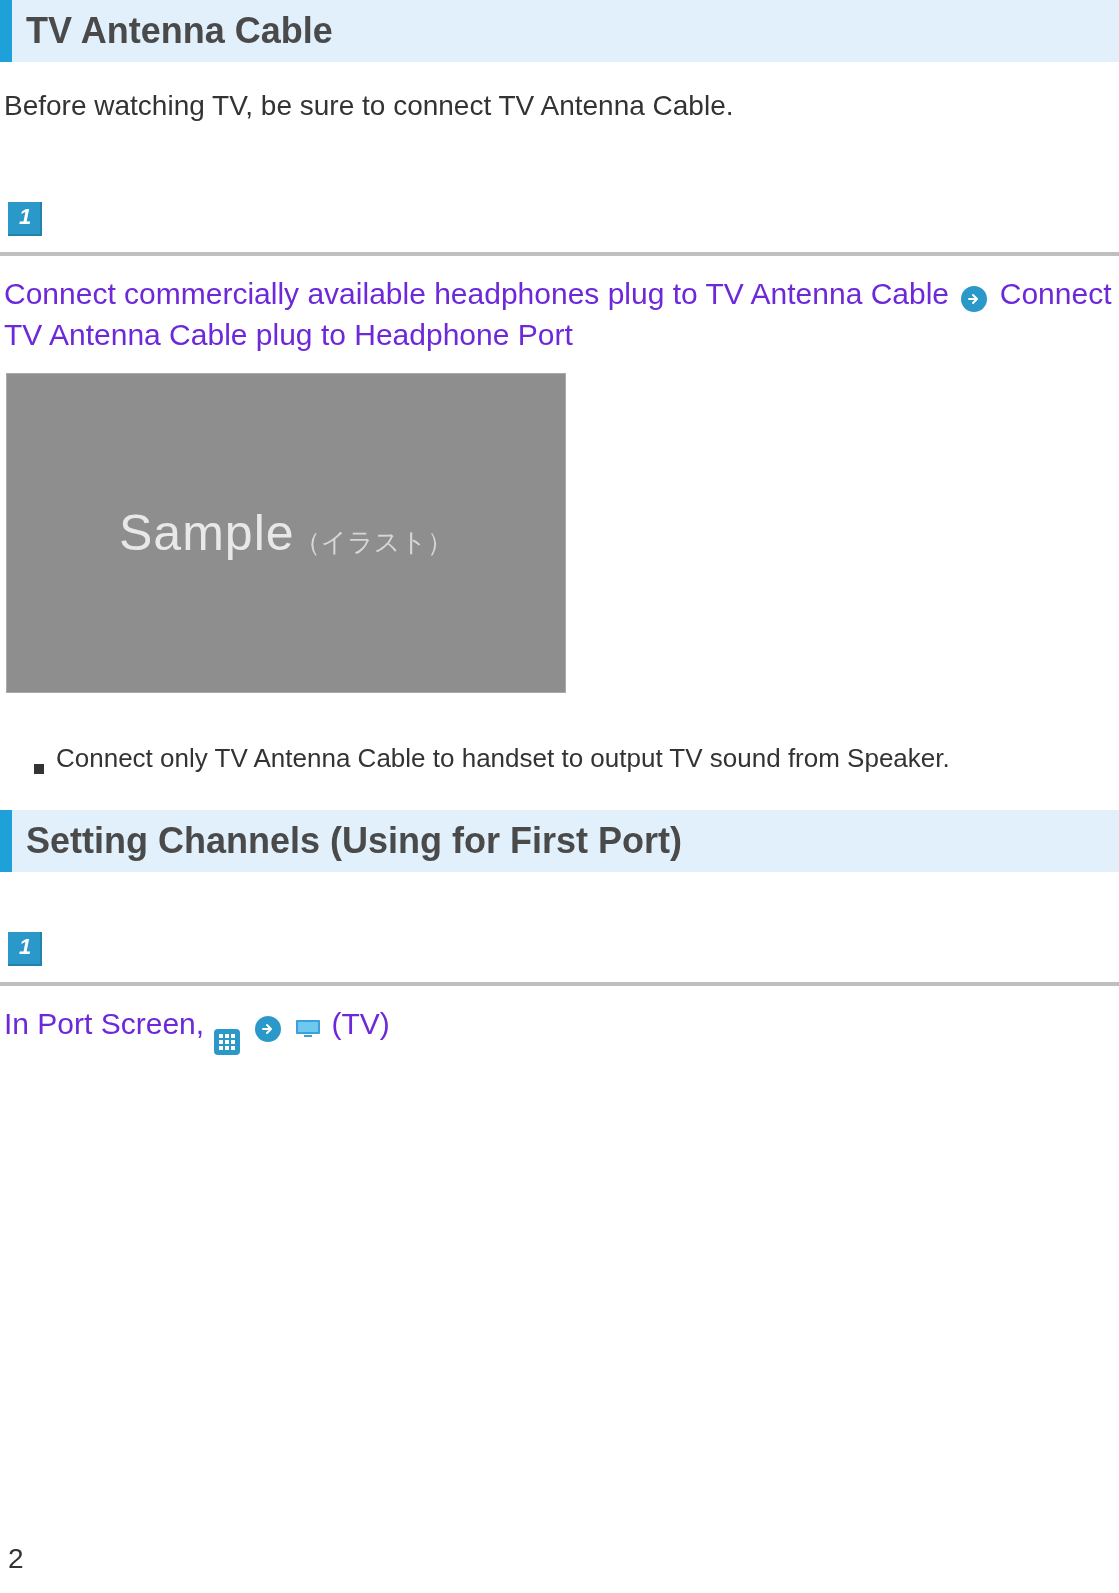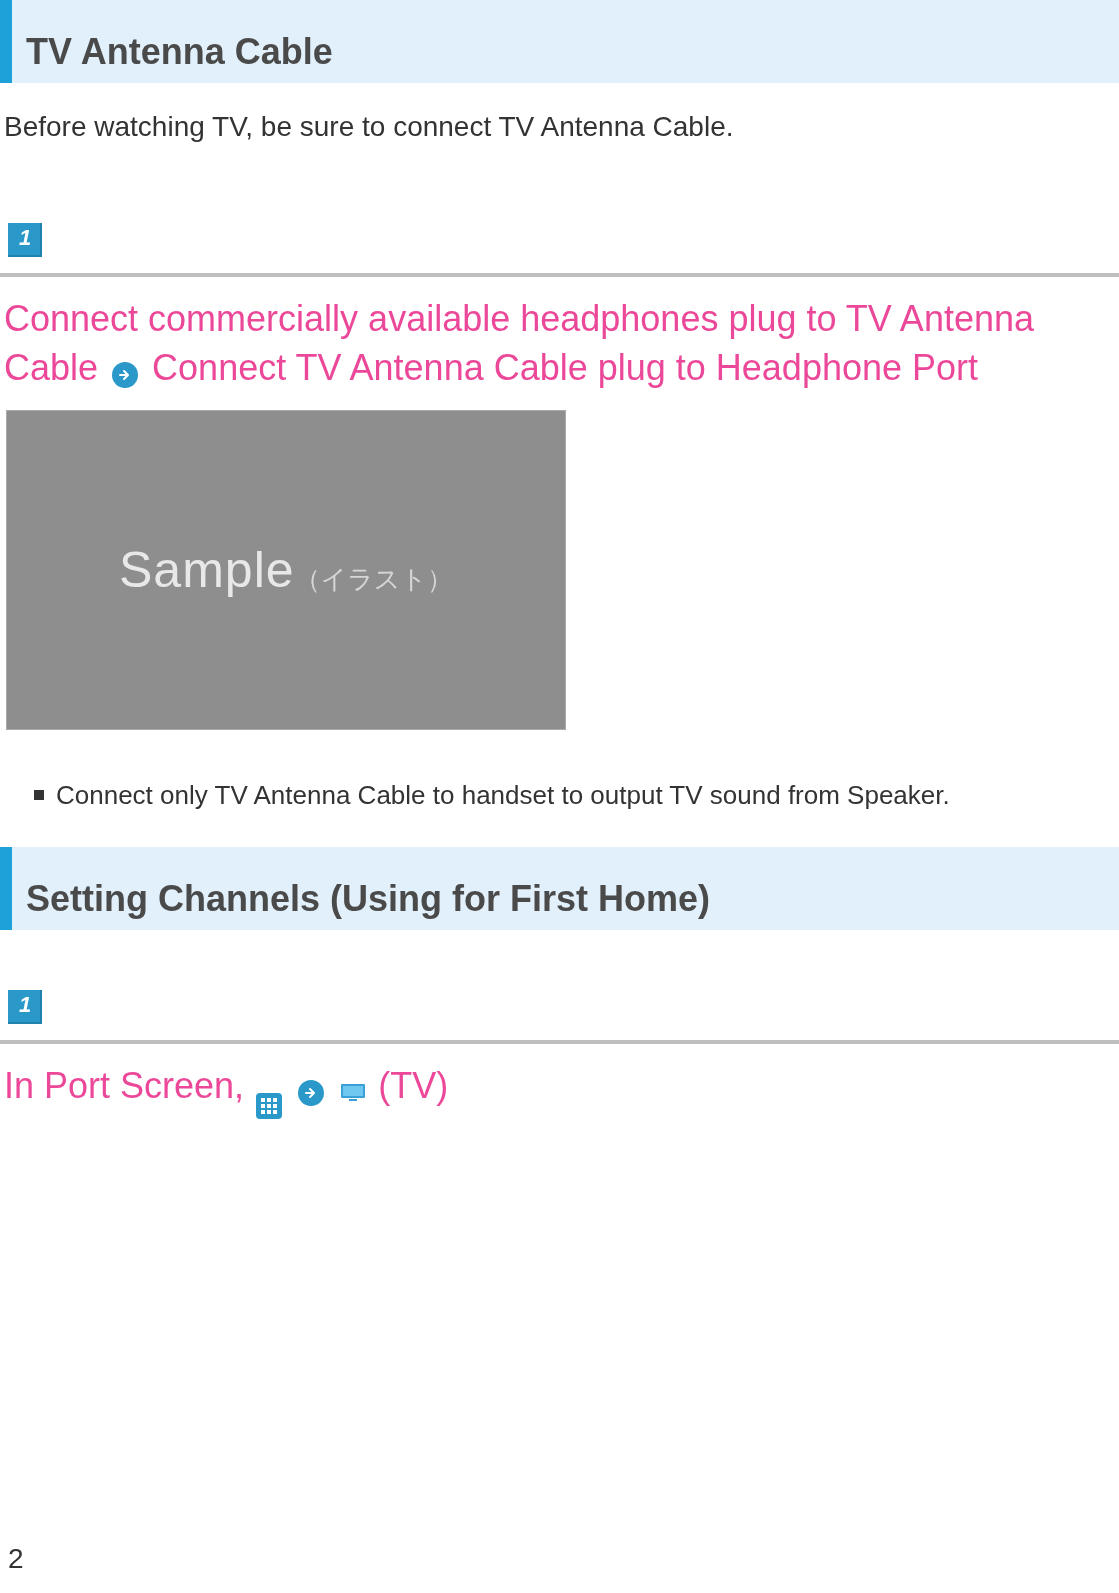--- a/index.html
+++ b/index.html
@@ -18,21 +18,20 @@
   .section-heading {
     background: #e1f0fa;
     border-left: 12px solid #1da1d8;
     padding: 10px 14px 10px 14px;
     margin-top: 0;
   }
   .section-heading h2 {
     font-size: 36px;
     font-weight: bold;
     color: #4a4a4a;
-    margin-top: 21px;
   }
   .intro {
     font-size: 28px;
     color: #333;
     padding: 28px 16px 20px 4px;
   }
   .step-icon {
     display: inline-block;
     width: 34px;
     height: 34px;
@@ -50,23 +49,23 @@
     font-style: italic;
     color: #fff;
   }
   .step-hr {
     border: none;
     border-top: 4px solid #bfbfbf;
     margin: 4px 0 14px 0;
     width: 100%;
   }
   .step-body {
-    font-size: 36px;
+    font-size: 30px;
     line-height: 1.35;
-    color: #ec4899;
+    color: #6d28d9;
     padding: 4px 4px 10px 4px;
   }
   .inline-arrow-icon {
     display: inline-flex;
     align-items: center;
     justify-content: center;
     width: 26px;
     height: 26px;
     background: #2a99c9;
     border-radius: 50%;
@@ -91,21 +90,21 @@
     font-weight: 300;
     letter-spacing: 1px;
   }
   .sample-sub {
     color: #d6d6d6;
     font-size: 26px;
     margin-top: 18px;
   }
   .bullet-line {
     display: flex;
-    align-items: flex-start;
+    align-items: flex-end;
     padding: 20px 16px 36px 34px;
     font-size: 26px;
     color: #333;
   }
   .bullet-line .sq {
     width: 10px; height: 10px;
     background: #333;
     margin-top: 10px;
     margin-right: 12px;
     flex: 0 0 auto;
@@ -171,21 +170,21 @@
     <div class="sample-sub">（イラスト）</div>
   </div>
 
   <div class="bullet-line">
     <span class="sq"></span>
     <span>Connect only TV Antenna Cable to handset to output TV sound from Speaker.</span>
   </div>
 
   
   <div class="section-heading">
-    <h2>Setting Channels (Using for First Home)</h2>
+    <h2>Setting Channels (Using for First Port)</h2>
   </div>
 
   
   <div class="step-icon">
     <span class="digit">1</span>
   </div>
   <hr class="step-hr">
 
   <div class="step-body">
     <span>In Port Screen, </span>

